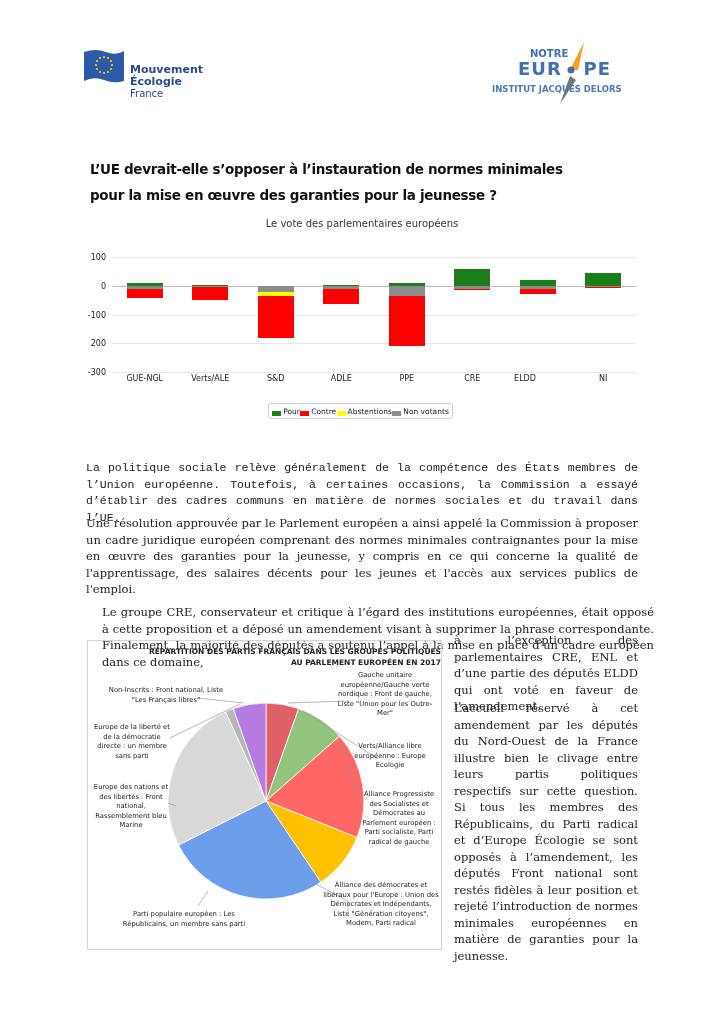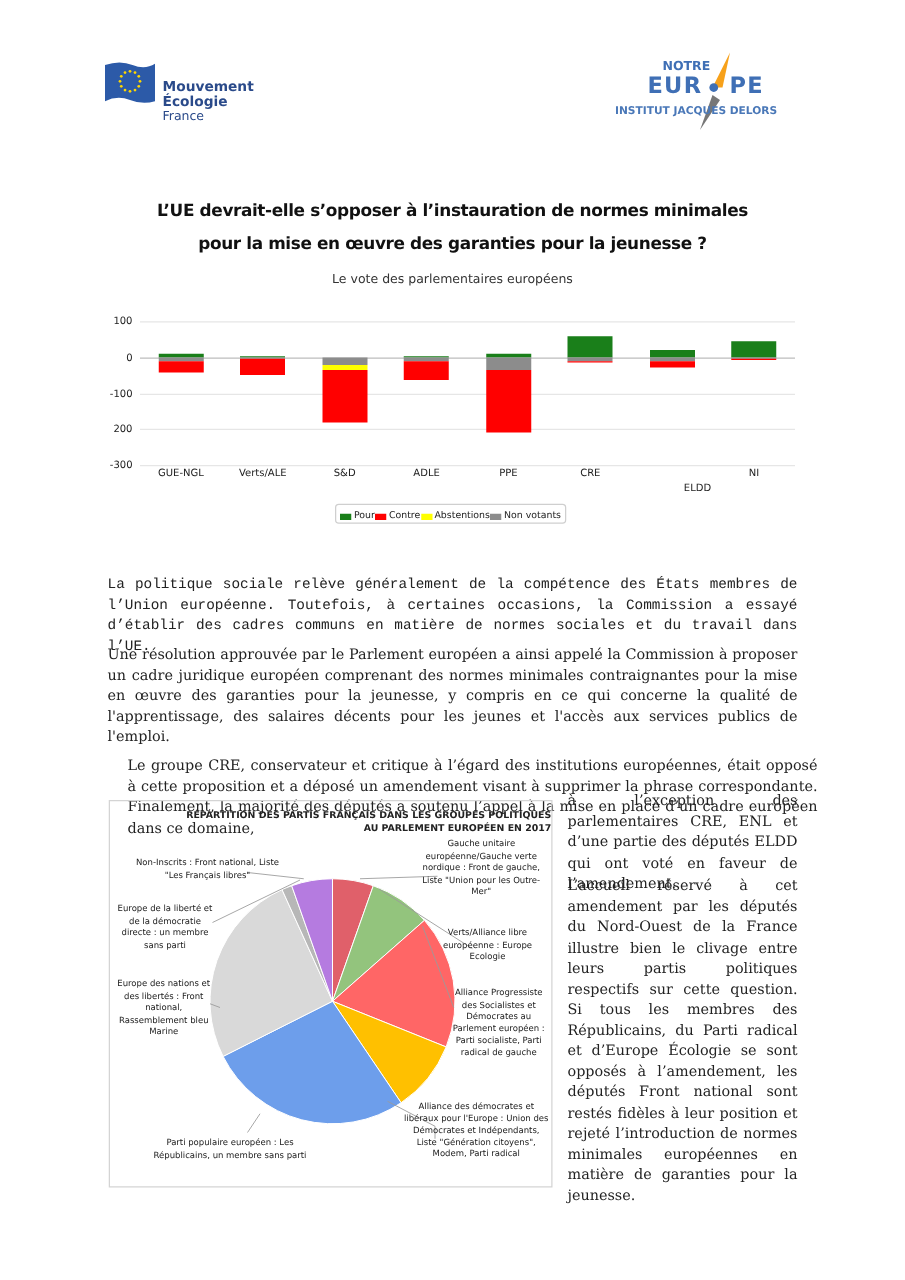--- a/index.html
+++ b/index.html
@@ -9,21 +9,21 @@
   .logo-mef { left:80px; top:46px; width:130px; height:56px; }
   .logo-mef .flag { position:absolute; left:2px; top:2px; width:44px; height:36px; }
   .logo-mef .txt { position:absolute; left:50px; top:18px; font-family:"DejaVu Sans", sans-serif; color:#2a4a8a; line-height:12px; }
   .logo-mef .txt .b { font-weight:bold; font-size:11px; display:block; }
   .logo-mef .txt .n { font-size:10px; display:block; }
   .logo-ne { left:490px; top:40px; width:160px; height:66px; }
   .logo-ne .notre { position:absolute; left:40px; top:8px; font-family:"DejaVu Sans", sans-serif; font-weight:bold; font-size:10px; color:#3f6fb5; }
   .logo-ne .europe { position:absolute; left:28px; top:18px; font-family:"DejaVu Sans", sans-serif; font-weight:bold; font-size:18px; color:#3f6fb5; letter-spacing:1px; }
   .logo-ne .inst { position:absolute; left:2px; top:44px; font-family:"DejaVu Sans", sans-serif; font-weight:bold; font-size:8.5px; color:#4a78b8; white-space:nowrap; }
   
-  .title { left:90px; width:544px; top:156px; text-align:center; font-family:"DejaVu Sans", sans-serif; font-weight:bold; font-size:13.5px; line-height:26px; color:#111; letter-spacing:-0.3px; }
+  .title { left:90px; width:544px; top:156px; text-align:left; font-family:"DejaVu Sans", sans-serif; font-weight:bold; font-size:13.5px; line-height:26px; color:#111; letter-spacing:-0.3px; }
   .subtitle { left:90px; width:544px; top:218px; text-align:center; font-family:"DejaVu Sans", sans-serif; font-size:10px; color:#333; }
   
   .barchart { left:80px; top:250px; width:560px; height:140px; }
   .ytick { position:absolute; left:0; width:26px; text-align:right; font-family:"DejaVu Sans", sans-serif; font-size:8px; color:#222; transform:translateY(-50%); }
   .gridline { position:absolute; left:32px; width:524px; height:1px; background:#e6e6e6; }
   .zeroline { background:#bdbdbd; }
   .xtick { position:absolute; top:124px; width:60px; margin-left:-30px; text-align:center; font-family:"DejaVu Sans", sans-serif; font-size:8px; color:#222; }
   .seg { position:absolute; width:36px; margin-left:-18px; }
   .legend { left:268px; top:403px; width:185px; height:16px; border:1px solid #cfcfcf; border-radius:3px; font-family:"DejaVu Sans", sans-serif; font-size:7.5px; display:flex; align-items:center; justify-content:space-around; padding:0 3px; box-sizing:border-box; }
   .legend .item { display:flex; align-items:flex-end; gap:2px; white-space:nowrap; }
@@ -118,21 +118,21 @@
     <div class="seg" style="left: 326.75px; background: rgb(140, 140, 140); top: 35.75px; height: 10.6375px;"></div>
     <div class="seg" style="left: 326.75px; background: rgb(255, 0, 0); top: 46.3875px; height: 49.7375px;"></div>
     <div class="xtick" style="left: 326.75px;">PPE</div>
     <div class="seg" style="left: 392.25px; background: rgb(26, 127, 26); top: 19.075px; height: 16.675px;"></div>
     <div class="seg" style="left: 392.25px; background: rgb(140, 140, 140); top: 35.75px; height: 3.45px;"></div>
     <div class="seg" style="left: 392.25px; background: rgb(255, 0, 0); top: 39.2px; height: 0.575px;"></div>
     <div class="xtick" style="left: 392.25px;">CRE</div>
     <div class="seg" style="left: 457.75px; background: rgb(26, 127, 26); top: 29.7125px; height: 6.0375px;"></div>
     <div class="seg" style="left: 457.75px; background: rgb(140, 140, 140); top: 35.75px; height: 2.875px;"></div>
     <div class="seg" style="left: 457.75px; background: rgb(255, 0, 0); top: 38.625px; height: 4.8875px;"></div>
-    <div class="xtick" style="left: 478px; margin-top: 12px;">ELDD</div>
+    <div class="xtick" style="left: 445px;">ELDD</div>
     <div class="seg" style="left: 523.25px; background: rgb(26, 127, 26); top: 22.525px; height: 13.225px;"></div>
     <div class="seg" style="left: 523.25px; background: rgb(140, 140, 140); top: 35.75px; height: 1.725px;"></div>
     <div class="seg" style="left: 523.25px; background: rgb(255, 0, 0); top: 37.475px; height: 0.575px;"></div>
     <div class="xtick" style="left: 523.25px;">NI</div>
   </div>
 
 <div class="abs legend">
   <span class="item">
       <span class="sw" style="background:#1a7f1a"></span>
       <span>Pour</span>

